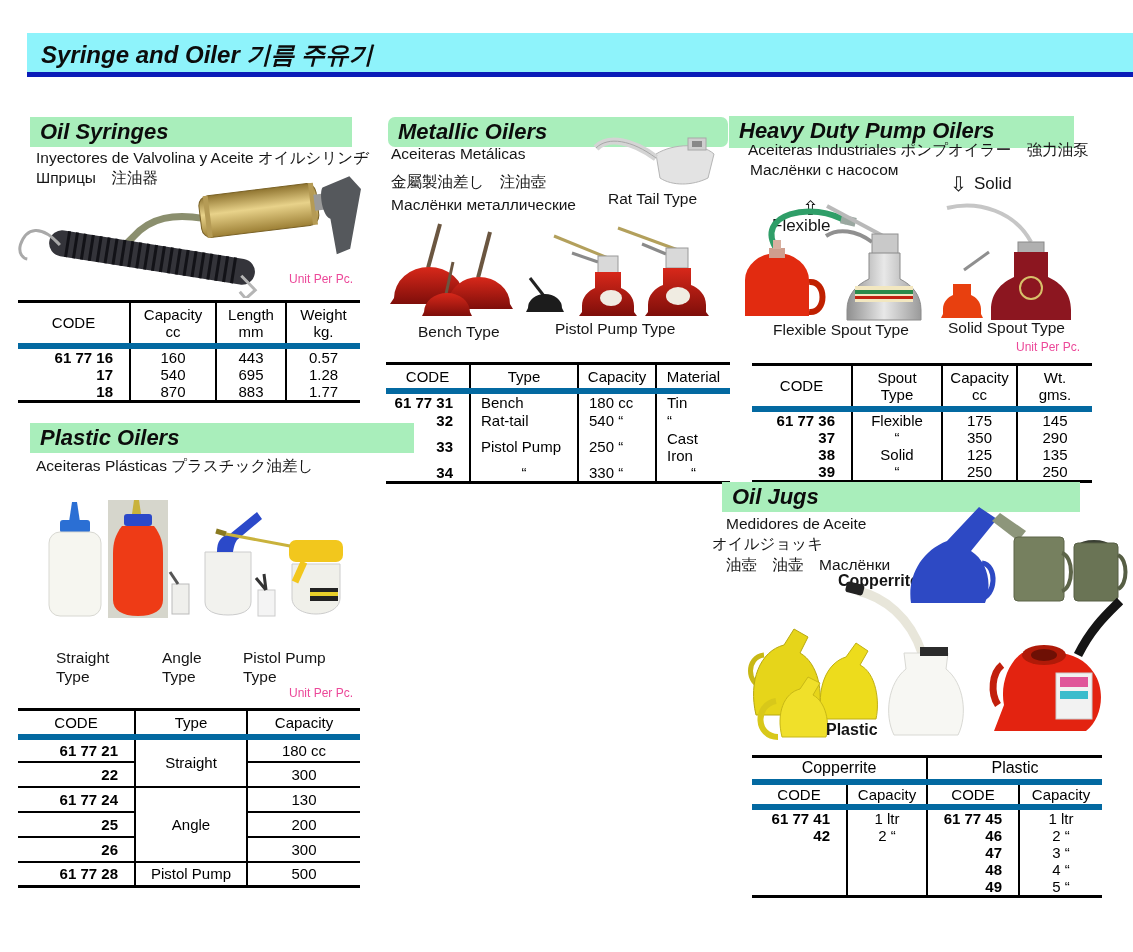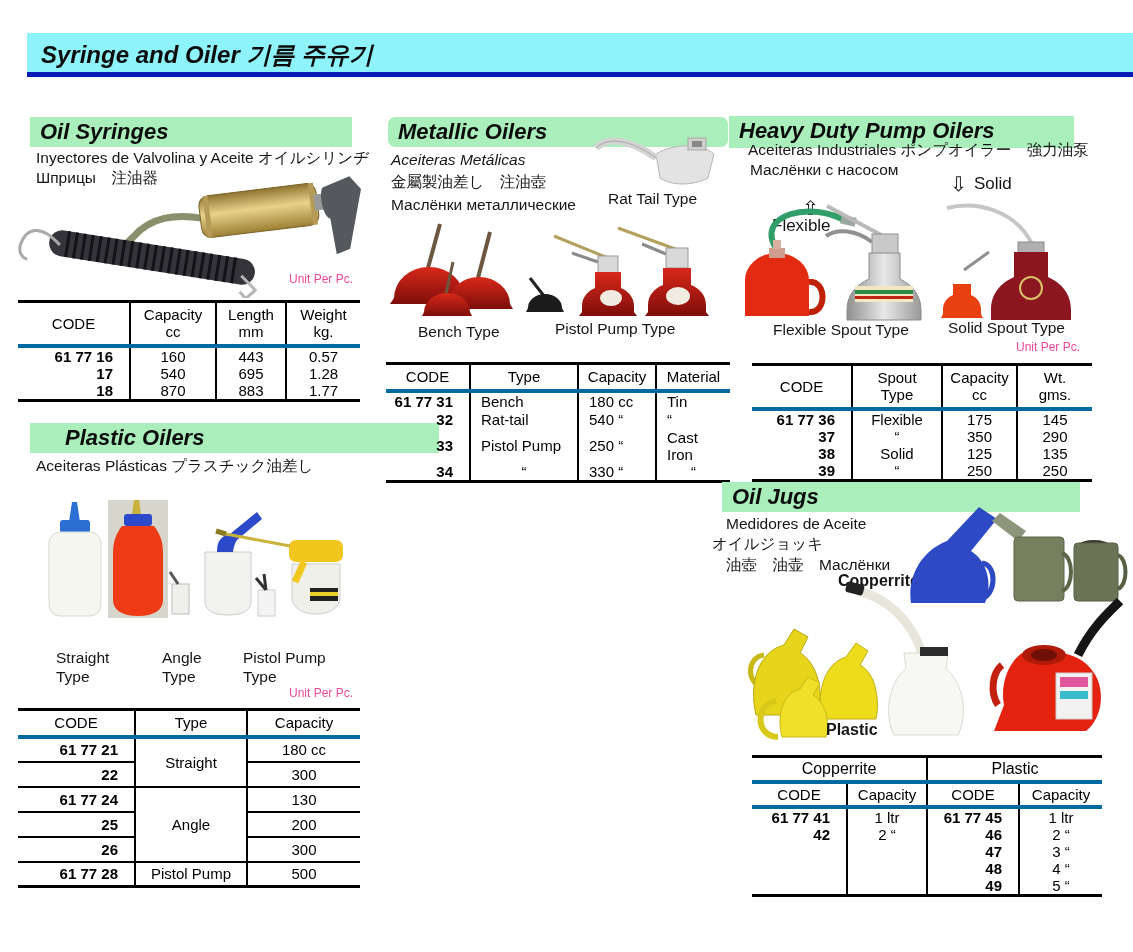--- a/index.html
+++ b/index.html
@@ -15,21 +15,21 @@
   .lbl { font-size:15.5px; line-height:19px; color:#151515; }
   .pre { white-space:pre-line; }
   .unit { font-size:12px; text-align:right; color:#ec4899; }
   .annot { font-size:17px; color:#151515; }
   .arrow { font-size:20px; color:#151515; }
   .bold { font-weight:bold; }
 
   table.tbl { position:absolute; border-collapse:collapse; table-layout:fixed;
               font-size:15px; color:#000; border-top:3px solid #000; border-bottom:3px solid #000; }
   .tbl th { font-weight:normal; text-align:center; padding:0 3px; }
-  .tbl thead th { border-bottom:4px solid #0369a1; }
+  .tbl thead th { border-bottom:6px solid #0369a1; }
   .tbl td { padding:0 3px; }
   .vl { border-left:2px solid #000; }
   .rb { border-bottom:2px solid #000; }
   .code { font-weight:bold; text-align:right; padding-right:16px !important; }
   .num { text-align:center; }
   .lft { text-align:left; padding-left:10px !important; }
   .hdr2 { white-space:pre-line; line-height:17px; }
   .ghead { font-weight:bold; font-size:16px; text-align:center; }
 </style>
 </head>
@@ -106,21 +106,21 @@
       </tr>
       <tr style="height:16px">
         <td class="code">18</td>
         <td class="vl num">870</td>
         <td class="vl num">883</td>
         <td class="vl num">1.77</td>
       </tr>
     </tbody>
   </table>
 
-  <div class="abs sec-bar" style="left:30px; top:423px; width:384px;padding-left:25px;">
+  <div class="abs sec-bar" style="left:30px; top:423px; width:384px;">
     <div class="sec-title">Plastic Oilers</div>
   </div>
   <div class="abs sub" style="left:36px; top:456px;">Aceiteras Plásticas プラスチック油差し</div>
 
   <svg class="abs" style="left:20px; top:498px;" width="340" height="150" viewBox="0 0 340 150">
     <path d="M52 4 h5 l3 20 h-11 z" fill="#2b6fd4"></path>
     <rect x="40" y="22" width="30" height="13" rx="3" fill="#2b6fd4"></rect>
     <rect x="29" y="34" width="52" height="84" rx="11" fill="#f6f6f0" stroke="#d8d8d2"></rect>
     <rect x="88" y="2" width="60" height="118" fill="#d6d6cc"></rect>
     <path d="M114 2 h5 l2 14 h-9 z" fill="#c9b23c"></path>
@@ -189,21 +189,21 @@
         <td class="code">61 77 28</td>
         <td class="vl num">Pistol Pump</td>
         <td class="vl num">500</td>
       </tr>
     </tbody>
   </table>
 
   <div class="abs sec-bar" style="left:388px; top:117px; width:340px;border-radius:7px;">
     <div class="sec-title">Metallic Oilers</div>
   </div>
-  <div class="abs sub" style="left:391px; top:150px;font-style:italic;">Aceiteras Metálicas</div>
+  <div class="abs sub" style="left:391px; top:144px;">Aceiteras Metálicas</div>
   <div class="abs sub" style="left:391px; top:172px;">金屬製油差し　注油壺</div>
   <div class="abs sub" style="left:391px; top:195px;">Маслёнки металлические</div>
 
   <svg class="abs" style="left:592px; top:128px;" width="130" height="60" viewBox="0 0 130 60">
     <path d="M64 26 c18 -11 46 -11 58 0 l-6 24 c-16 8 -36 8 -48 0 z" fill="#e3e3e3" stroke="#b5b5b5"></path>
     <rect x="96" y="10" width="18" height="12" fill="#cfcfcf" stroke="#a8a8a8"></rect>
     <rect x="100" y="13" width="10" height="6" fill="#888"></rect>
     <path d="M64 30 C40 12 16 8 4 20" stroke="#d4d4d4" stroke-width="7" fill="none"></path>
     <path d="M64 30 C40 12 16 8 4 20" stroke="#a8a8a8" stroke-width="1" fill="none"></path>
   </svg>

